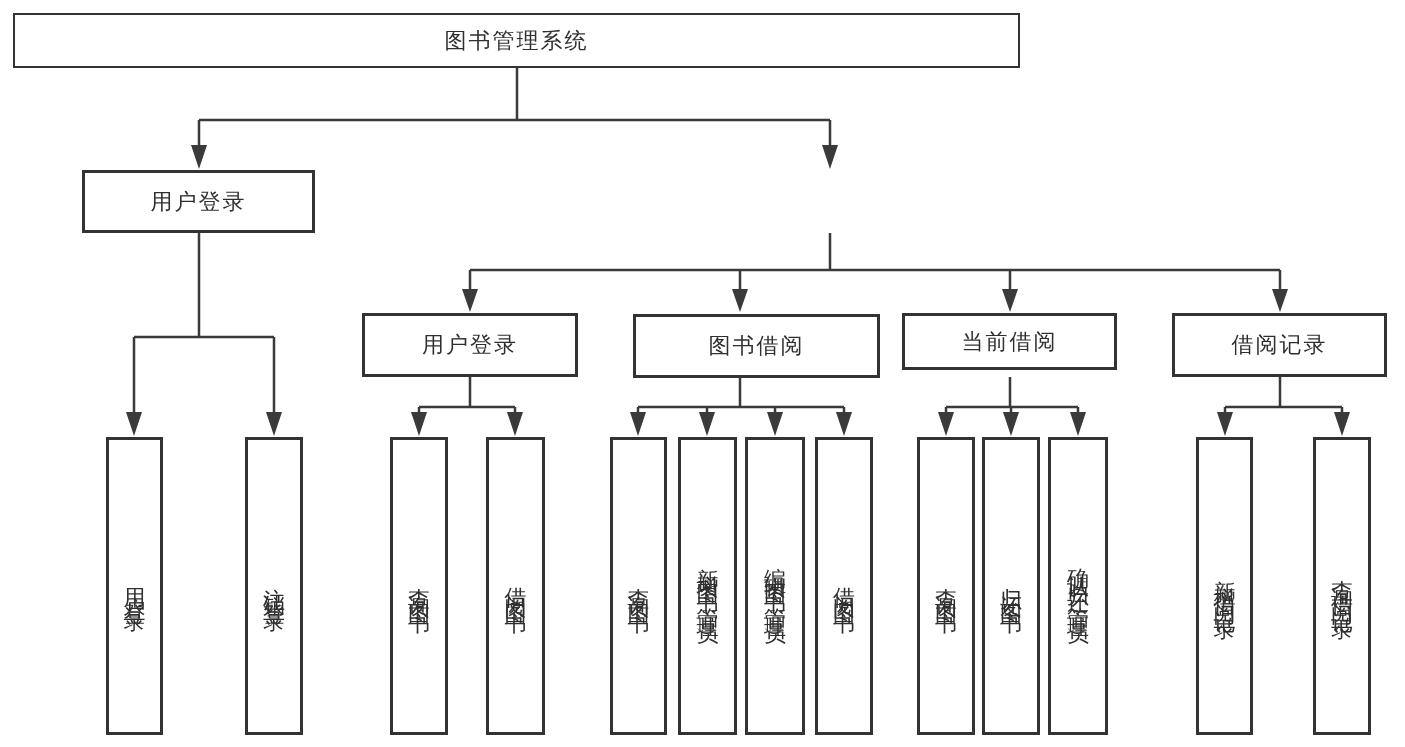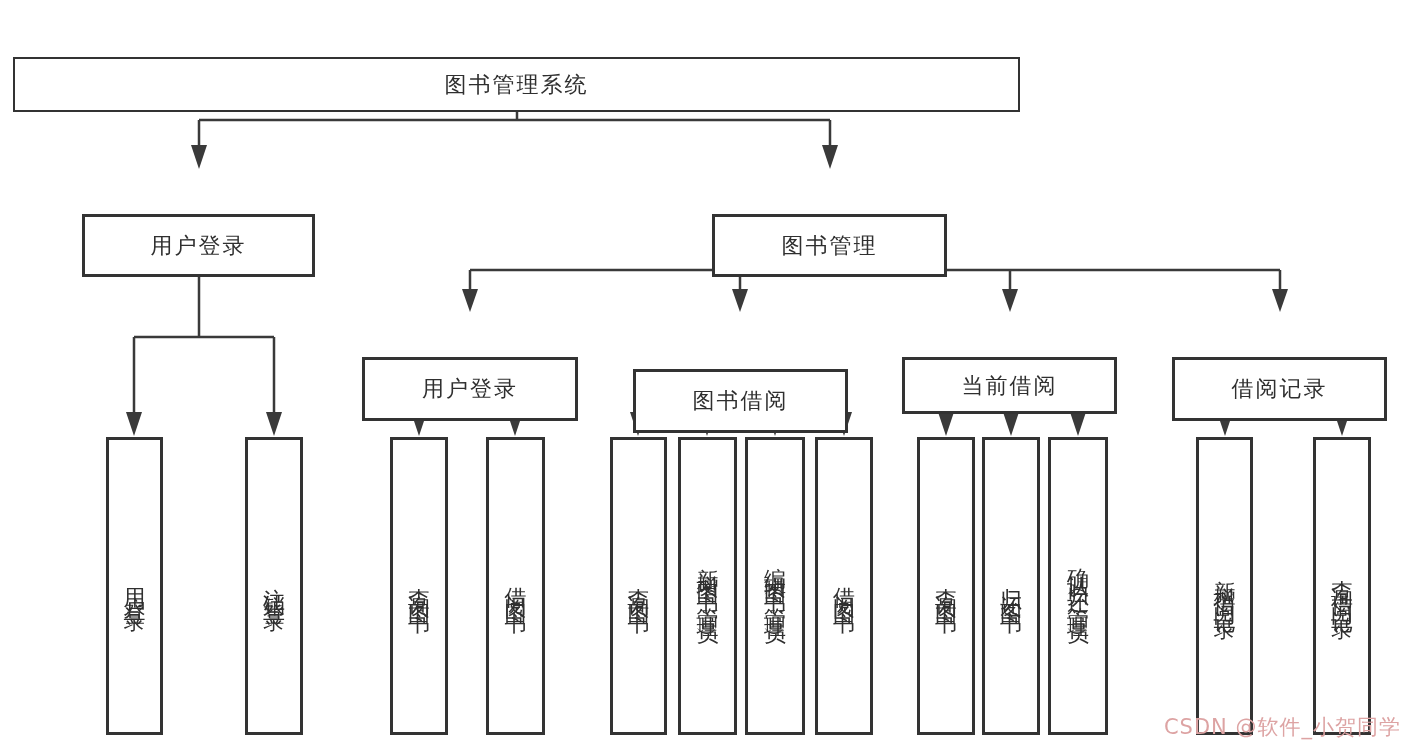--- a/index.html
+++ b/index.html
@@ -6,21 +6,21 @@
   #stage{
     position:relative;width:1405px;height:747px;background:#ffffff;overflow:hidden;
     font-family:"DejaVu Sans","Liberation Sans",sans-serif;color:#2f2f2f;
   }
   #connectors{position:absolute;left:0;top:0;width:1405px;height:747px;pointer-events:none;}
   .node{
     position:absolute;background:#ffffff;border:3px solid #333333;
     display:flex;align-items:center;justify-content:center;box-sizing:border-box;
   }
   .node.root{border-width:2px;font-size:23px;letter-spacing:2px;}
-  .node.h{font-size:22px;letter-spacing:2px;margin-top:44px;}
+  .node.h{font-size:22px;letter-spacing:2px;}
   .node.v span{
     writing-mode:vertical-rl;text-orientation:mixed;
     font-size:22px;letter-spacing:8px;line-height:1;white-space:nowrap;
   }
   .watermark{
     position:absolute;right:4px;bottom:6px;font-size:21px;color:#dda3a3;
     letter-spacing:1px;pointer-events:none;
   }
   svg path{stroke:#3a3a3a;stroke-width:2.5;fill:none;}
   svg polygon{fill:#3a3a3a;stroke:none;}
@@ -62,24 +62,23 @@
     <polygon points="1070,412 1086,412 1078,436"></polygon>
 
     <path d="M1280 377 V407 M1225 407 H1342 M1225 407 V415 M1342 407 V415"></path>
     <polygon points="1217,412 1233,412 1225,436"></polygon>
     <polygon points="1334,412 1350,412 1342,436"></polygon>
   </svg>
 
   <div class="node root h" style="left:13px;top:13px;width:1007px;height:55px;">图书管理系统</div>
 
   <div class="node h" style="left:82px;top:170px;width:233px;height:63px;">用户登录</div>
-  <div class="node h" style="left:712px;top:170px;width:235px;height:63px;">图书管理</div>
 
   <div class="node h" style="left:362px;top:313px;width:216px;height:64px;">用户登录</div>
-  <div class="node h" style="left:633px;top:325px;width:215px;height:64px;">图书借阅</div>
+  <div class="node h" style="left:633px;top:314px;width:247px;height:64px;">图书借阅</div>
   <div class="node h" style="left:902px;top:313px;width:215px;height:57px;">当前借阅</div>
   <div class="node h" style="left:1172px;top:313px;width:215px;height:64px;">借阅记录</div>
 
   <div class="node v" style="left:106px;top:437px;width:57px;height:298px;">
       <span>用户登录</span>
     </div>
   <div class="node v" style="left:245px;top:437px;width:58px;height:298px;">
       <span>注销登录</span>
     </div>
 
@@ -113,14 +112,13 @@
       <span>确认归还（管理员）</span>
     </div>
 
   <div class="node v" style="left:1196px;top:437px;width:57px;height:298px;">
       <span>新增借阅记录</span>
     </div>
   <div class="node v" style="left:1313px;top:437px;width:58px;height:298px;">
       <span>查询借阅记录</span>
     </div>
 
-  <div class="watermark">CSDN @软件_小贺同学</div>
 </div>
 
 </body></html>

